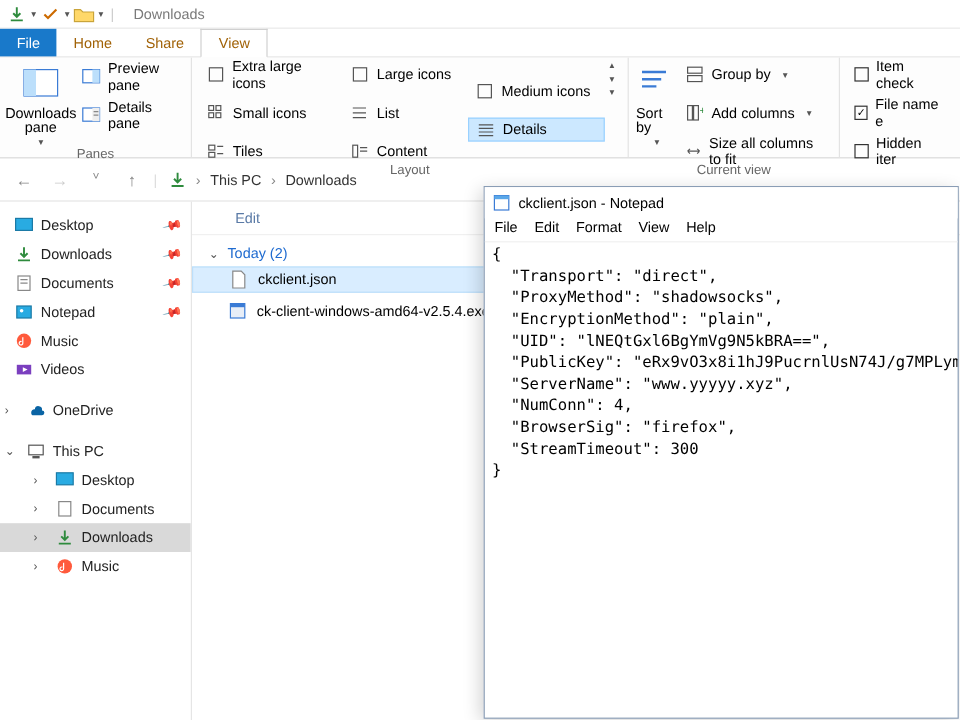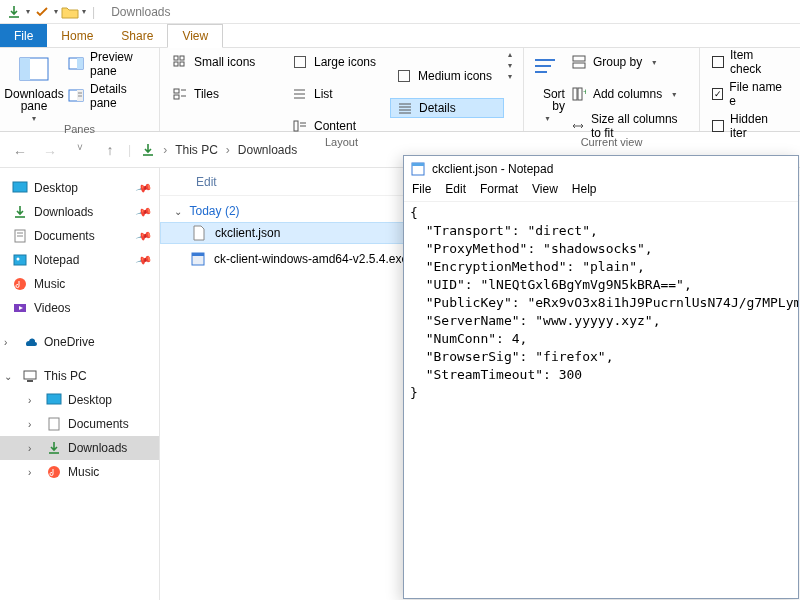--- a/index.html
+++ b/index.html
@@ -141,20 +141,26 @@
       </div>
     </div>
     <div class="group-label">Panes</div>
   </div>
 
   <div class="group" style="width:364px">
     <div class="group-body" style="gap:0">
       <div class="btn-row" style="width:120px;margin-top:2px">
         <div class="small-btn">
             <span class="ico">
+              <span class="sq"></span>
+            </span>
+            <span>Extra large icons</span>
+          </div>
+        <div class="small-btn">
+            <span class="ico">
               <svg width="14" height="14">
                 <rect x="1" y="1" width="4" height="4" stroke="#555" fill="none"></rect>
                 <rect x="7" y="1" width="4" height="4" stroke="#555" fill="none"></rect>
                 <rect x="1" y="7" width="4" height="4" stroke="#555" fill="none"></rect>
                 <rect x="7" y="7" width="4" height="4" stroke="#555" fill="none"></rect>
               </svg>
             </span>
             <span>Small icons</span>
           </div>
         <div class="small-btn">
@@ -228,21 +234,21 @@
   <div class="group" style="width:176px">
     <div class="group-body">
       <div class="big-btn" style="width:40px">
         <div class="ico">
             <svg width="28" height="28">
               <line x1="4" y1="6" x2="24" y2="6" stroke="#3a7bd5" stroke-width="2"></line>
               <line x1="4" y1="12" x2="20" y2="12" stroke="#3a7bd5" stroke-width="2"></line>
               <line x1="4" y1="18" x2="16" y2="18" stroke="#3a7bd5" stroke-width="2"></line>
             </svg>
           </div>
-        <span style="text-align:right;line-height:12px">Sort by</span>
+        <span style="text-align:left;line-height:12px">Sort by</span>
         <span class="drop">▾</span>
       </div>
       <div class="btn-row" style="margin-top:2px">
         <div class="small-btn">
             <span class="ico">
               <svg width="14" height="14">
                 <rect x="1" y="1" width="12" height="5" stroke="#555" fill="none"></rect>
                 <rect x="1" y="8" width="12" height="5" stroke="#555" fill="none"></rect>
               </svg>
             </span>

